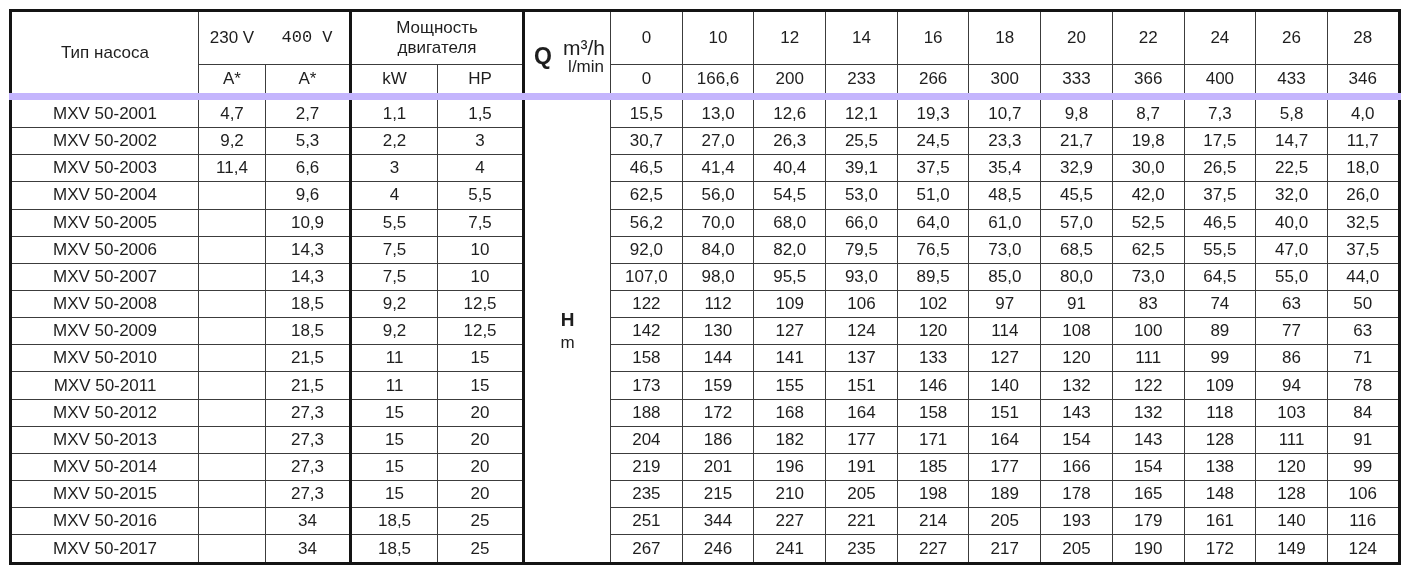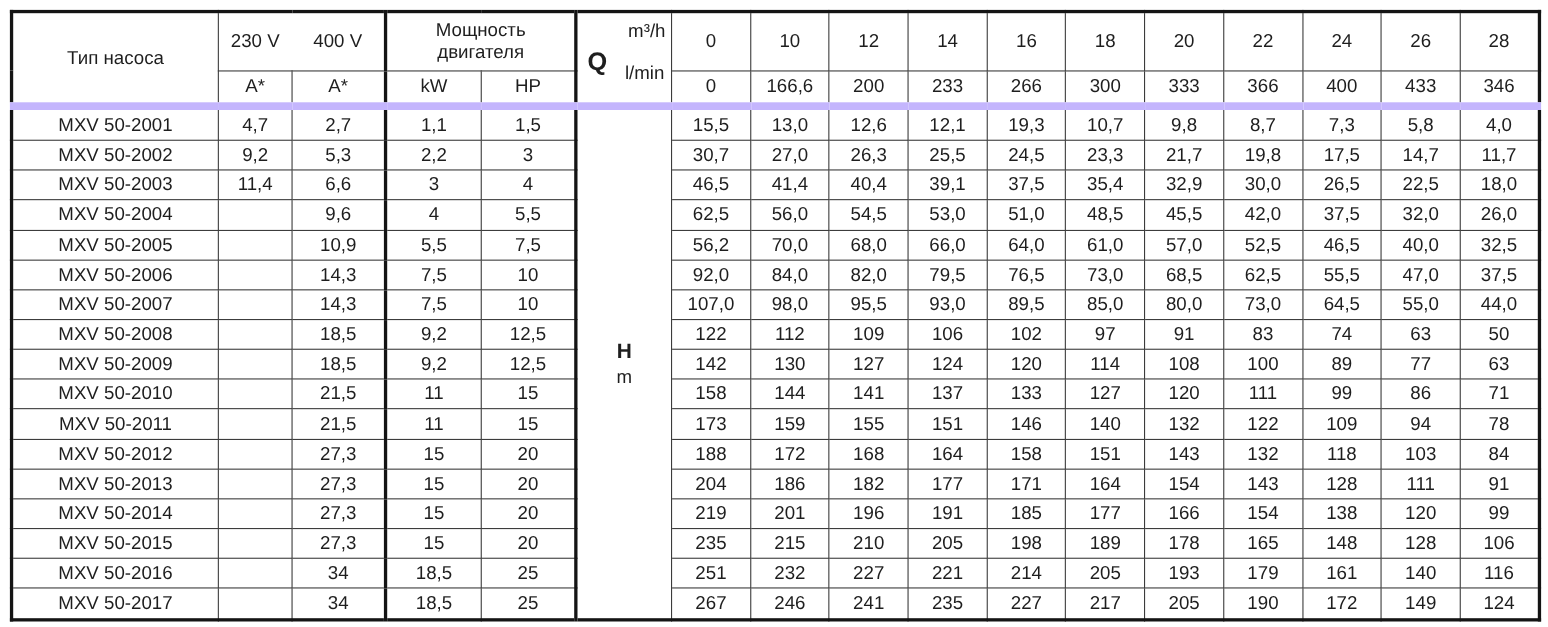--- a/index.html
+++ b/index.html
@@ -53,32 +53,32 @@
   .hide-bb { border-bottom-style: hidden; }
 
   th.name-h, td.name {
     text-align: left;
     padding-left: 15px;
   }
 
   
   .volt-pair { display: flex; width: 100%; justify-content: space-between; }
   .volt-pair span:first-child { width: 44%; text-align: center; }
-  .volt-pair span:last-child  { width: 56%; text-align: center; }
+  .volt-pair span:last-child  { width: 56%; text-align: center; font-family: Liberation Mono, monospace; }
 
   .power-title { line-height: 1.18; }
 
   
   td.qcell-wrap, th.qcell-wrap { position: relative; }
   .qcell { position: relative; width: 100%; height: 81px; }
   .q-big {
     position: absolute; left: 9px; top: 31px;
     font-weight: bold; font-size: 23px;
   }
-  .q-top { position: absolute; right: 5px; top: 7px; font-size: 17px; }
+  .q-top { position: absolute; right: 5px; top: 24px; font-size: 21px; }
   .q-bot { position: absolute; right: 6px; top: 45px; font-size: 17px; }
 
   
   td.hcell { vertical-align: middle; }
   .hbig { font-weight: bold; font-size: 19px; line-height: 1.3; }
   .hunit { font-size: 17px; line-height: 1.3; }
 </style>
 </head>
 <body>
 
@@ -431,21 +431,21 @@
           <td>128</td>
           <td>106</td>
         </tr>
         <tr>
           <td class="name">MXV 50-2016</td>
           <td></td>
           <td>34</td>
           <td class="tl">18,5</td>
           <td>25</td>
           <td>251</td>
-          <td>232</td>
+          <td>344</td>
           <td>227</td>
           <td>221</td>
           <td>214</td>
           <td>205</td>
           <td>193</td>
           <td>179</td>
           <td>161</td>
           <td>140</td>
           <td>116</td>
         </tr>

